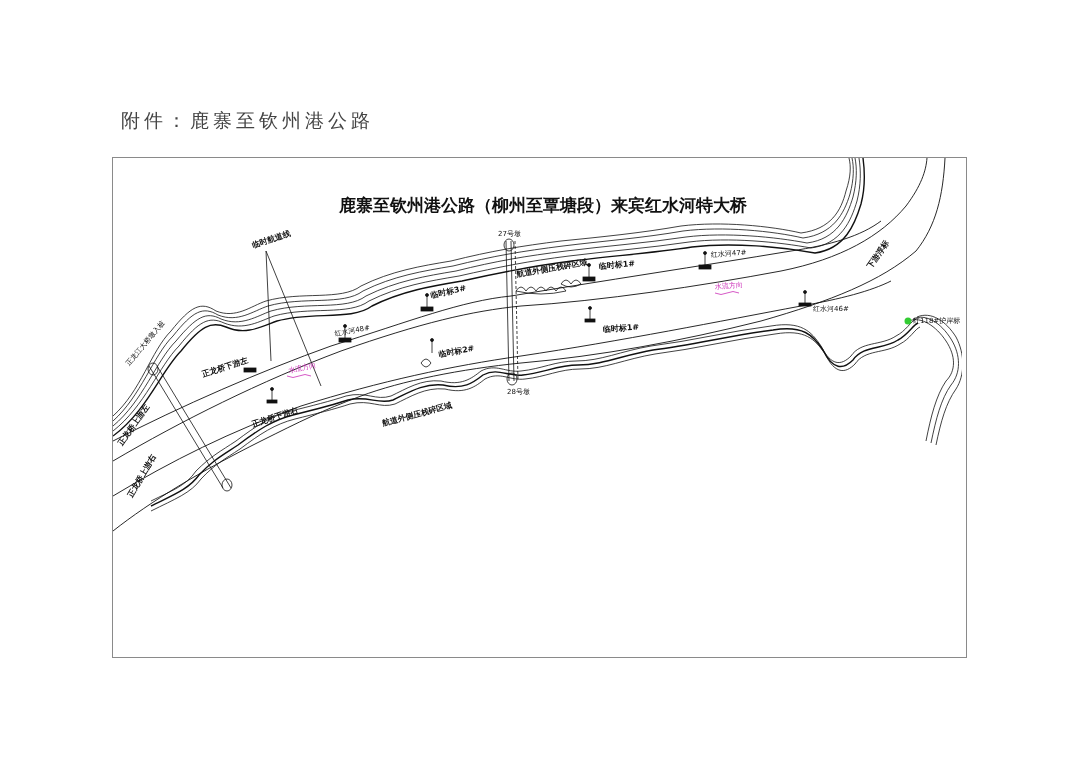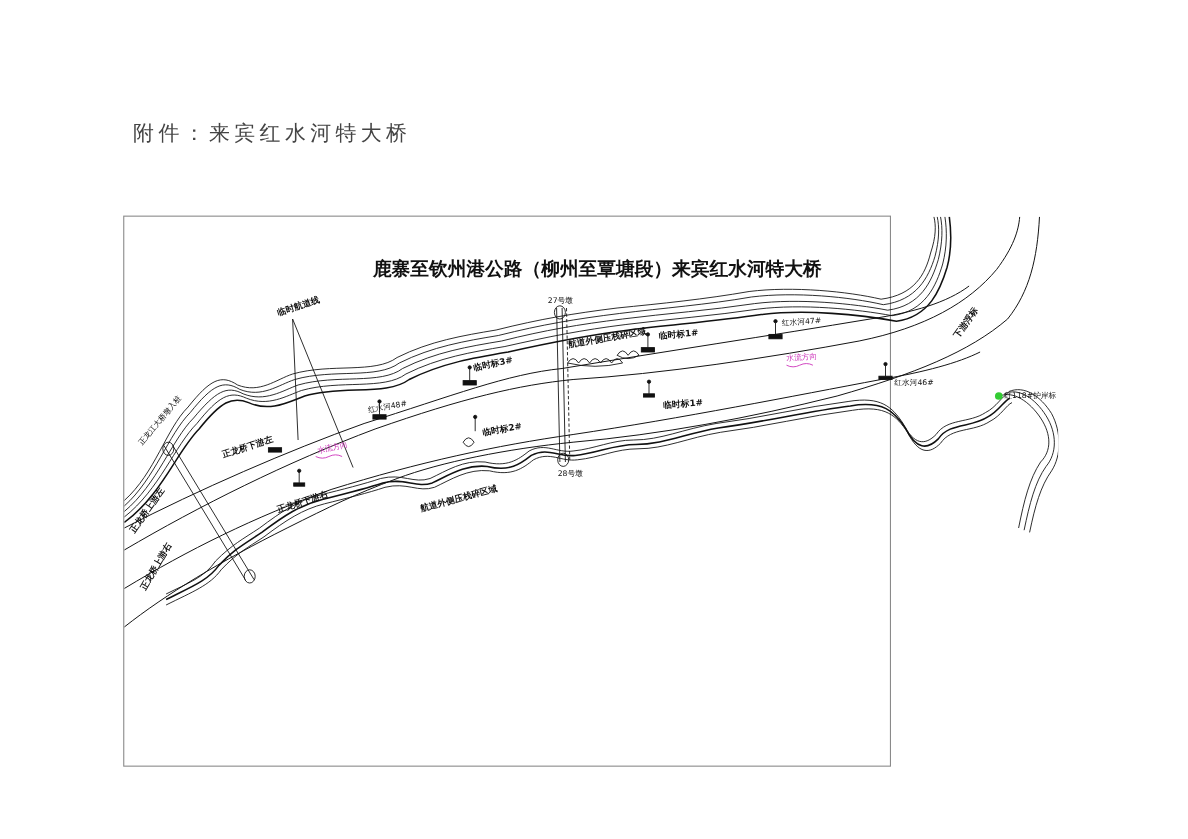--- a/index.html
+++ b/index.html
@@ -1,29 +1,29 @@
 <!DOCTYPE html>
 <html><head>
 <meta charset="utf-8">
 <style>
   html, body { margin:0; padding:0; background:#ffffff; }
   body { width:1080px; height:763px; position:relative; overflow:hidden; font-family:"DejaVu Sans", sans-serif; }
   .doc-caption { position:absolute; left:121px; top:108px; font-family:"DejaVu Serif", serif; font-size:19px; letter-spacing:4px; color:#444; }
-  .frame { position:absolute; left:112px; top:157px; width:698px; height:501px; border:1.5px solid #8a8a8a; box-sizing:border-box; background:#fff;margin-top:39px; }
+  .frame { position:absolute; left:112px; top:157px; width:855px; height:501px; border:1.5px solid #8a8a8a; box-sizing:border-box; background:#fff; }
   svg { position:absolute; left:0; top:0; }
   .t { font-family:"DejaVu Sans", sans-serif; fill:#111; }
   .title { font-size:17px; font-weight:bold; }
   .lbl { font-size:8px; font-weight:bold; }
   .sm { font-size:7px; }
   .mag { fill:#cc2fb8; font-size:7px; }
 </style>
 </head>
 <body>
 
-<div class="doc-caption">附件：来宾红水河特大桥</div>
+<div class="doc-caption">附件：鹿寨至钦州港公路</div>
 
 <div class="frame">
   <svg width="849" height="501" viewBox="112 157 849 501">
 
     <g fill="none" stroke="#111" stroke-width="0.8">
       <path d="M112 415 C140 390 150 350 170 330 C190 305 200 300 215 310 C235 318 250 305 265 300 C300 290 340 300 360 285 C390 270 420 265 450 260 C490 250 520 245 560 240 C600 236 640 232 680 225 C720 220 770 225 800 232 C830 228 840 210 845 190 C850 175 850 165 848 157"></path>
       <path d="M112 420 C140 395 152 355 172 335 C192 310 202 305 217 314 C237 322 252 310 267 305 C302 295 342 305 362 290 C392 275 422 270 452 265 C492 255 522 250 562 245 C602 240 642 237 682 230 C722 225 772 230 802 237 C832 233 843 213 849 193 C853 178 853 166 851 157"></path>
       <path d="M112 425 C142 400 155 360 175 340 C195 316 205 310 220 318 C240 326 256 315 270 310 C305 300 345 310 365 295 C395 280 425 275 455 270 C495 260 525 255 565 250 C605 245 645 242 685 236 C725 231 775 236 806 242 C836 238 846 216 852 196 C856 180 856 167 854 157"></path>
       <path d="M112 430 C144 405 158 365 178 345 C198 320 208 315 223 322 C243 330 259 320 273 315 C308 305 348 315 368 300 C398 285 428 280 458 275 C498 266 528 260 568 255 C608 250 648 247 688 241 C728 236 778 241 810 247 C840 243 850 220 856 200 C860 184 860 170 858 157"></path>
       <path d="M112 435 C146 410 160 370 180 350 C200 325 210 320 225 326 C245 335 262 325 276 320 C311 310 351 320 371 305 C401 290 431 285 461 280 C501 271 531 265 571 260 C611 255 651 252 691 246 C731 241 781 246 814 252 C844 248 854 223 860 203 C864 188 864 172 862 157" stroke-width="1.4"></path>

